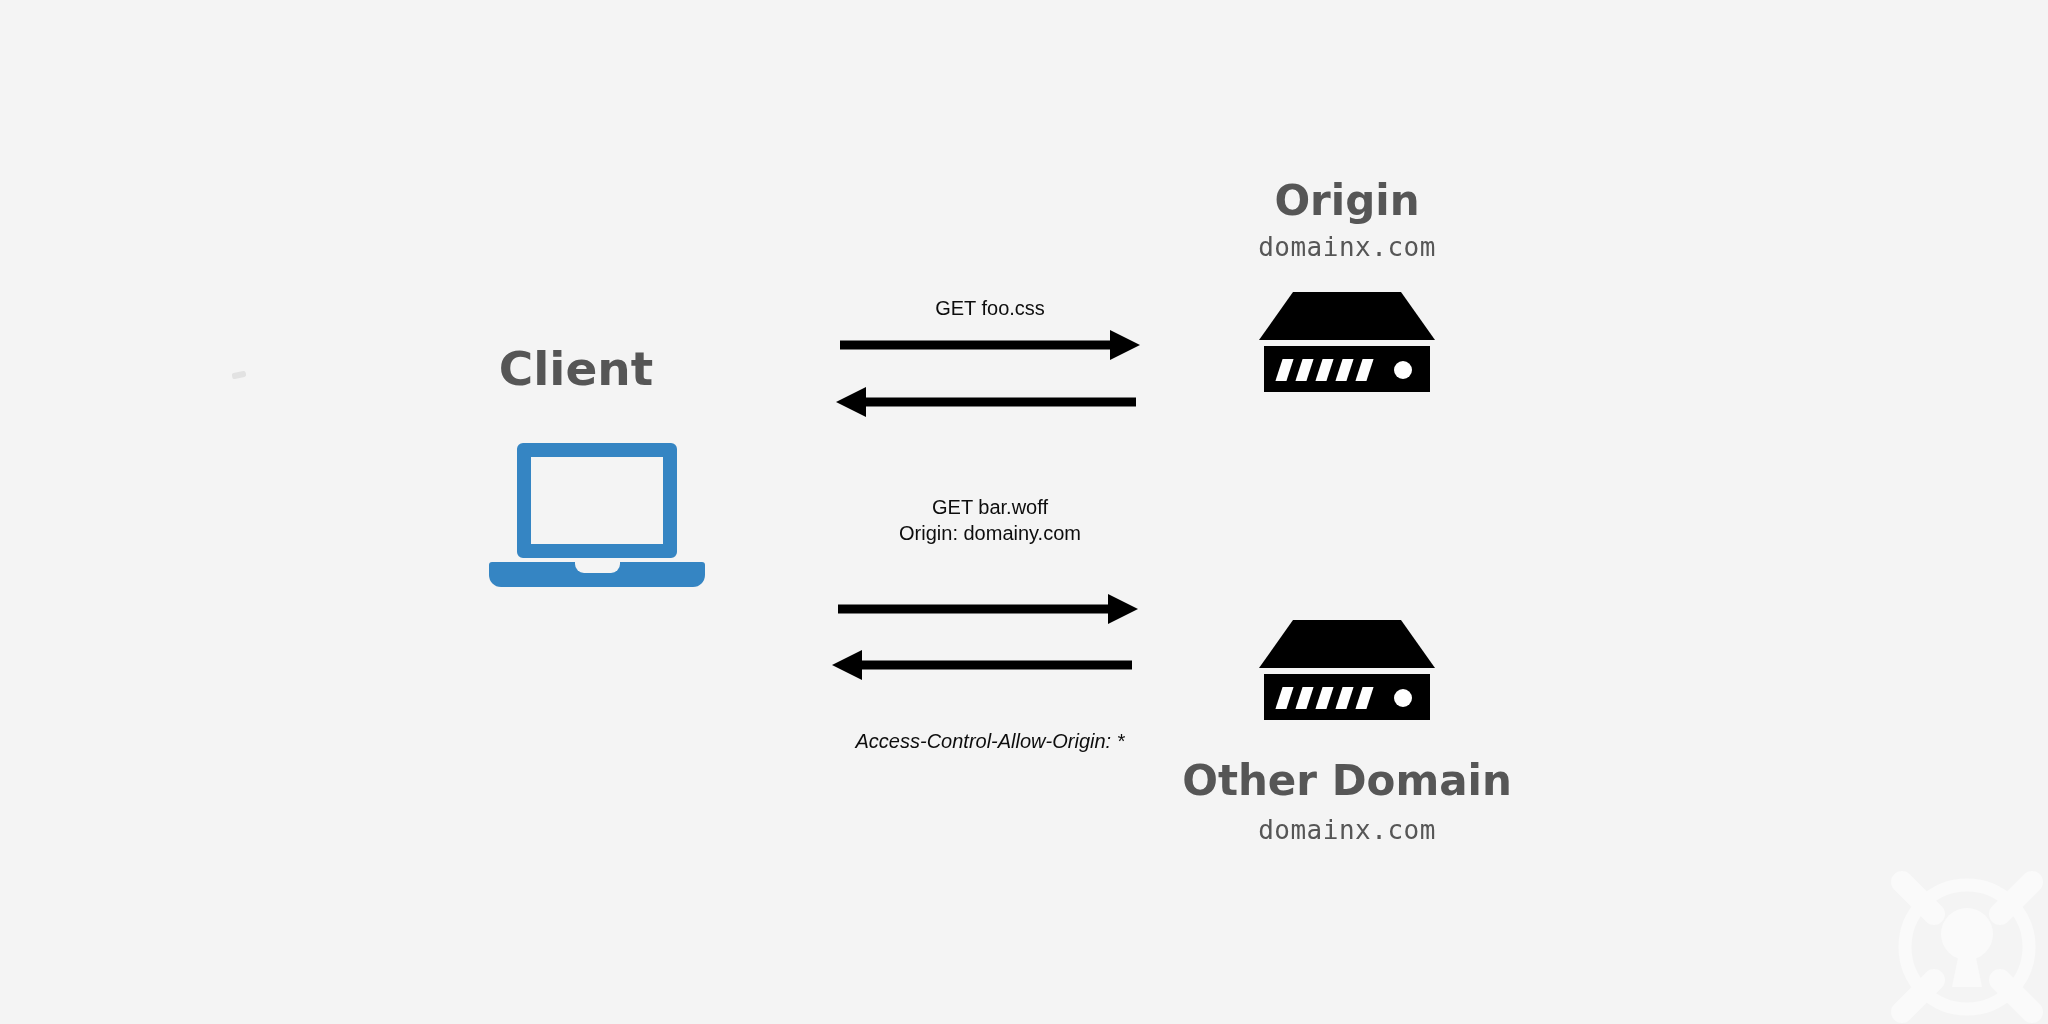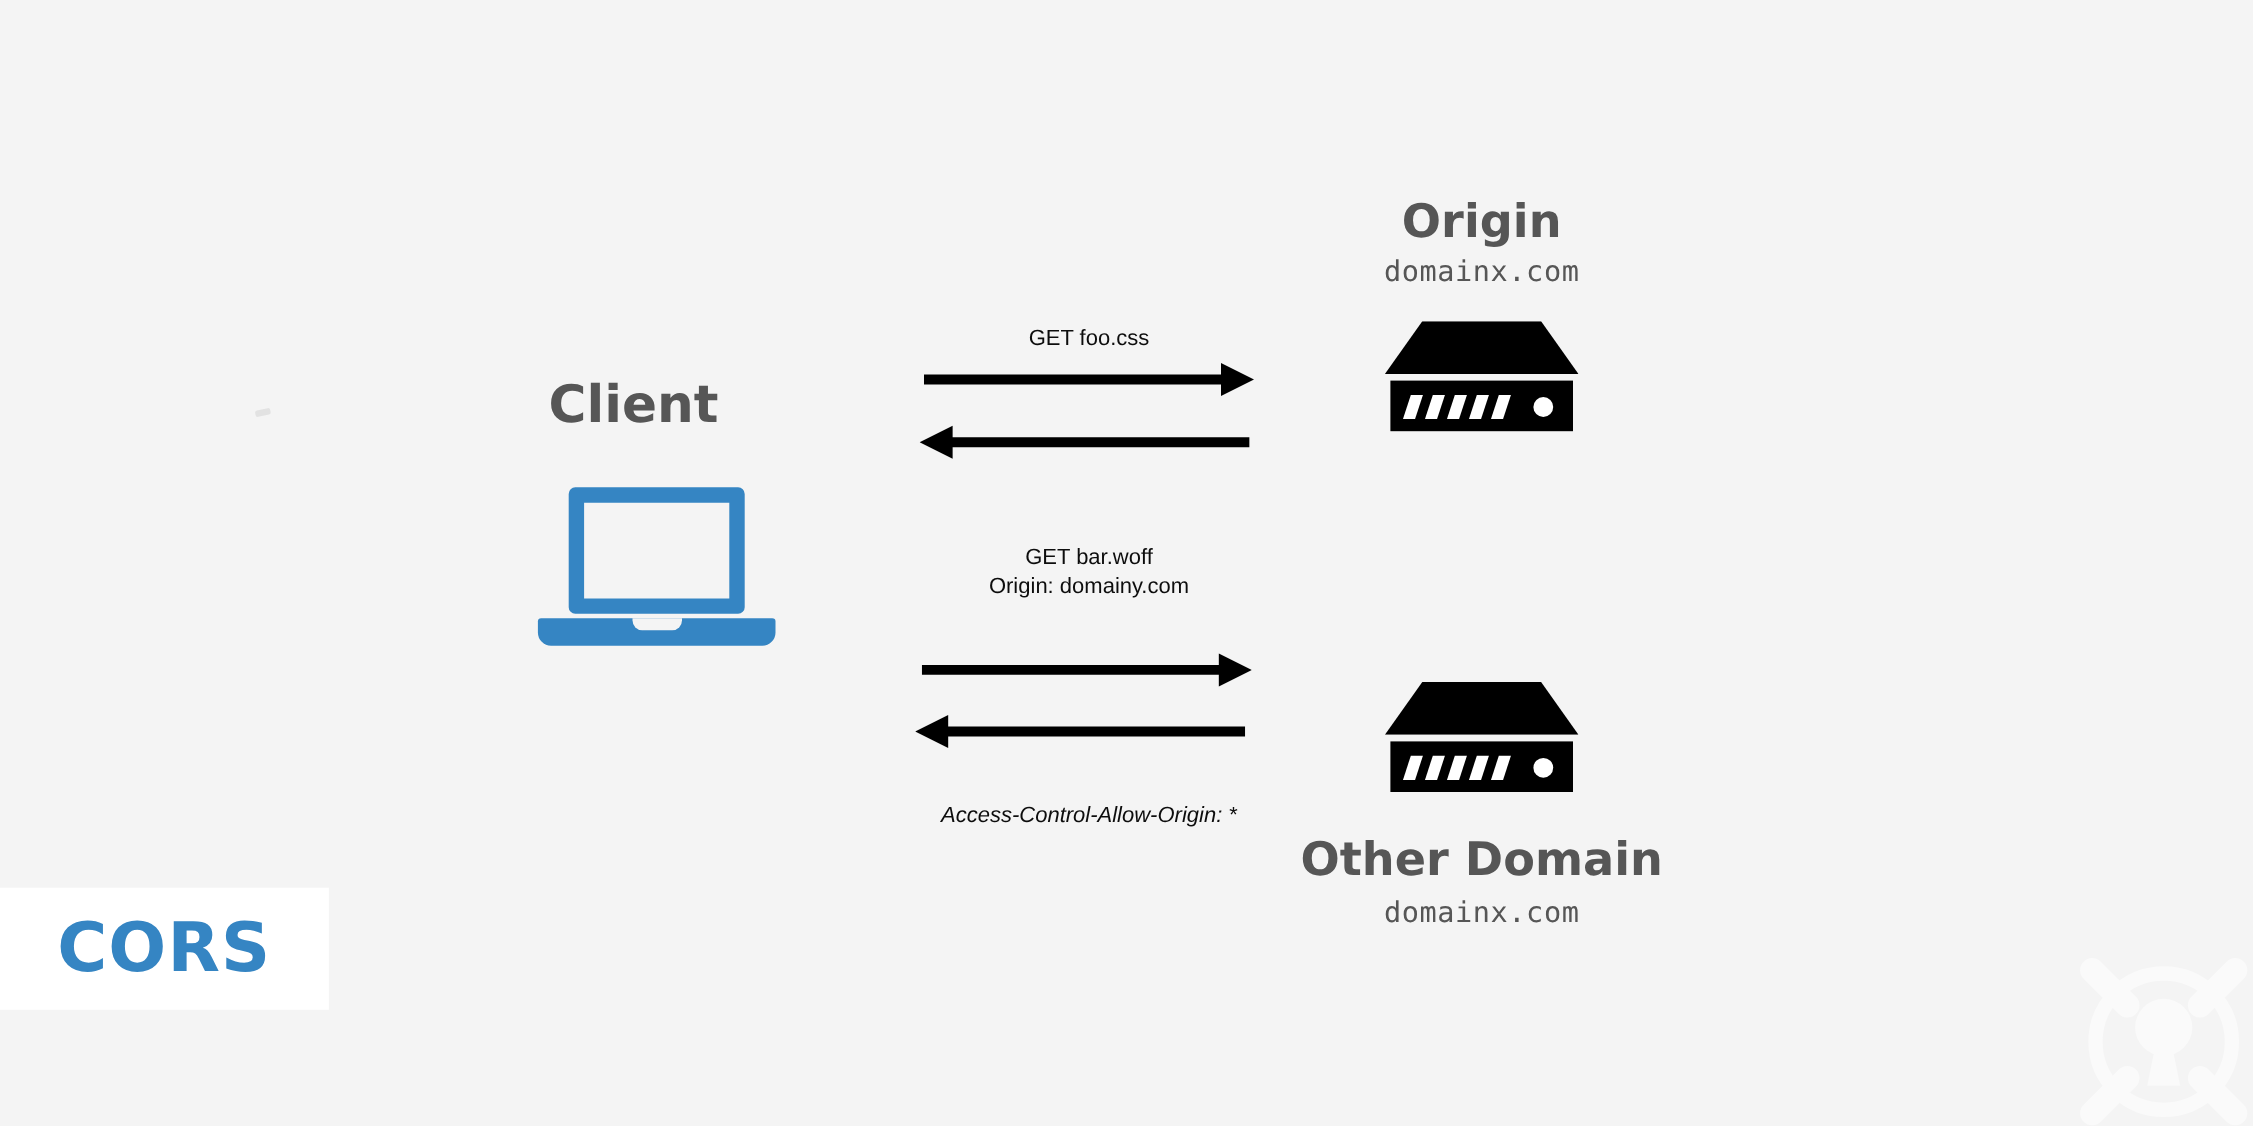--- a/index.html
+++ b/index.html
@@ -265,23 +265,20 @@
 
   <div class="abs arrow" id="arrow-4">
     <svg width="300" height="34" viewBox="0 0 300 34" xmlns="http://www.w3.org/2000/svg">
       <line x1="28" y1="17" x2="300" y2="17" stroke="#000000" stroke-width="9"></line>
       <polygon points="30,2 0,17 30,32" fill="#000000"></polygon>
     </svg>
   </div>
 
   <div class="abs arrow-label" id="label-3">Access-Control-Allow-Origin: *</div>
 
-  <div class="abs" id="cors-badge">
-    <div id="cors-text">CORS</div>
-  </div>
 
   <div class="abs" id="watermark">
     <svg width="190" height="190" viewBox="0 0 190 190" xmlns="http://www.w3.org/2000/svg">
       <g fill="none" stroke="#fafafa" stroke-width="13">
         <circle cx="95" cy="95" r="62"></circle>
       </g>
       <g stroke="#fafafa" stroke-width="22" stroke-linecap="round">
         <line x1="30" y1="30" x2="62" y2="62"></line>
         <line x1="160" y1="30" x2="128" y2="62"></line>
         <line x1="30" y1="160" x2="62" y2="128"></line>

